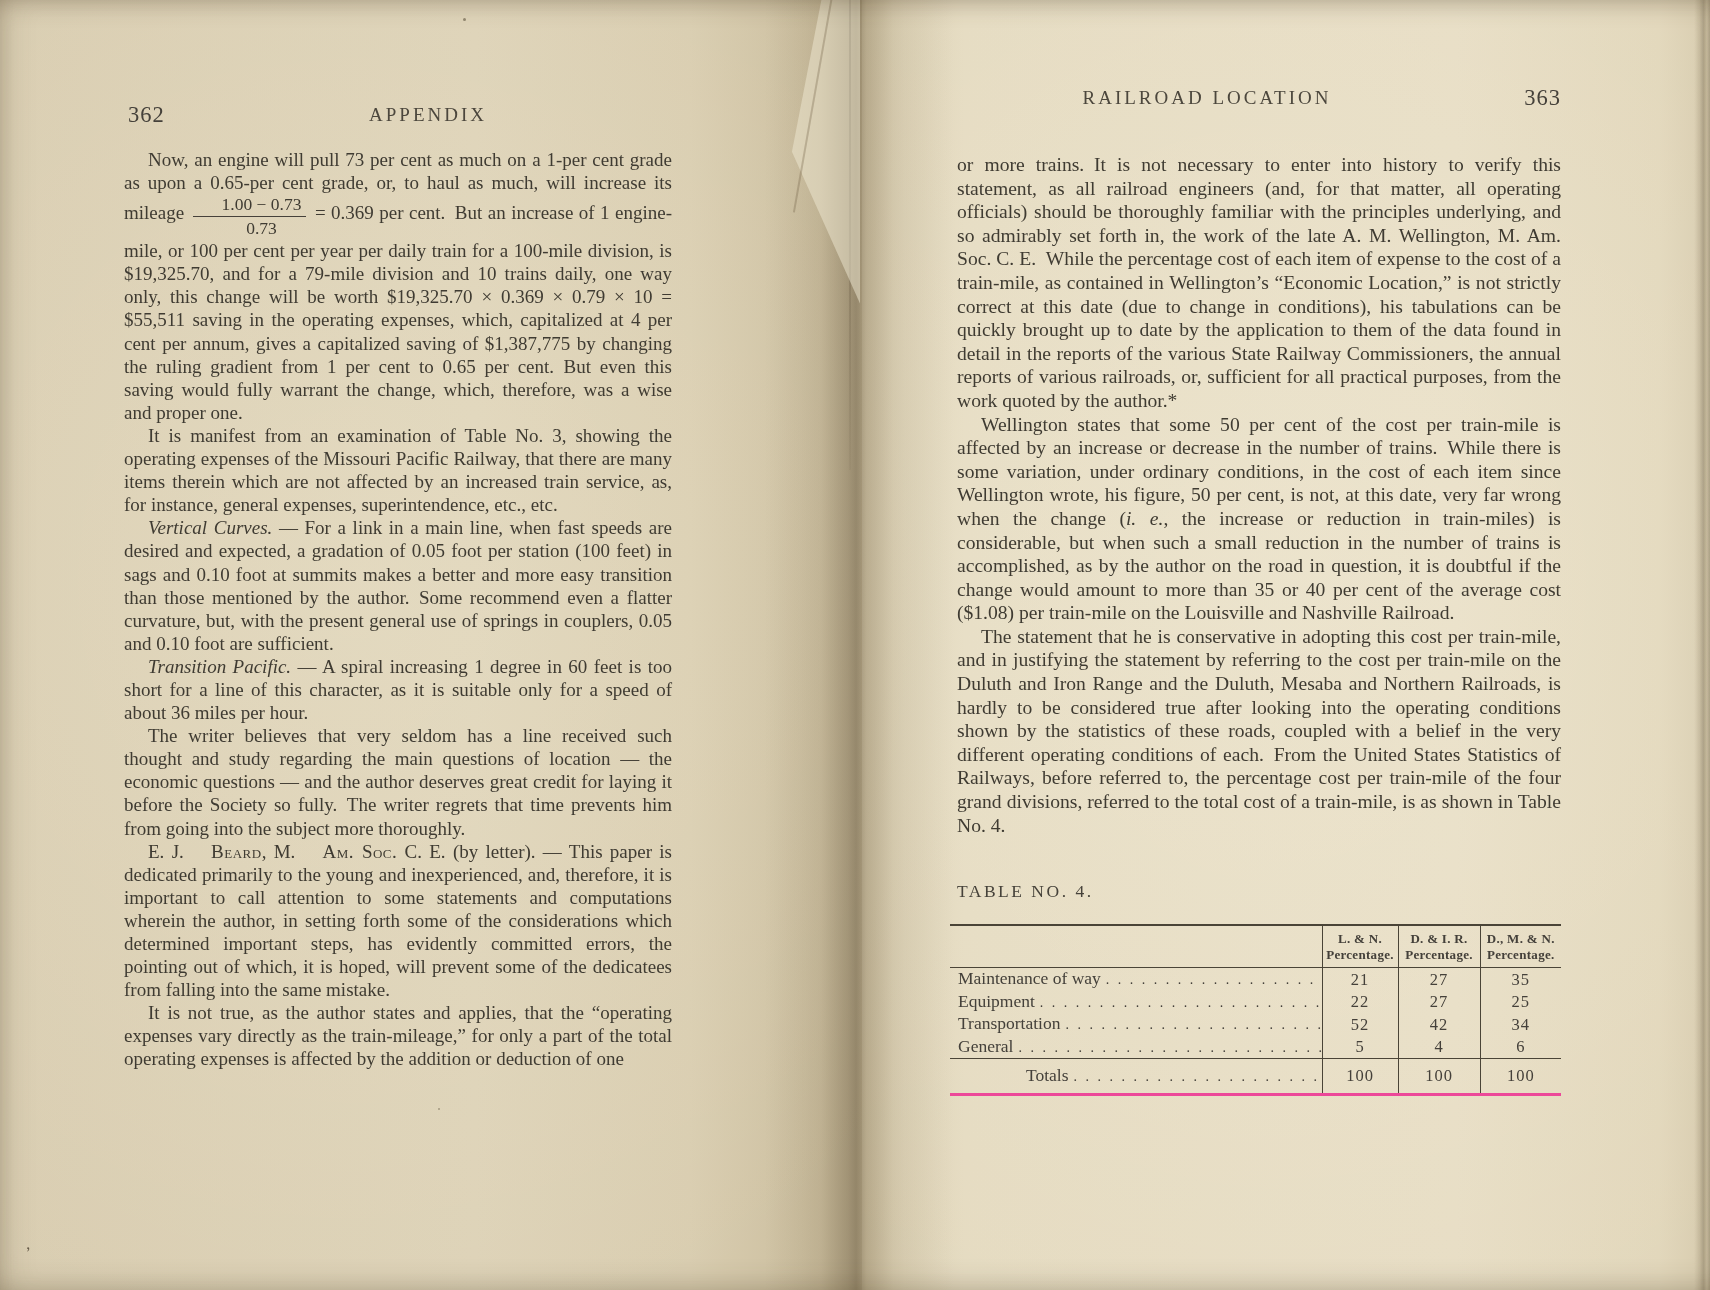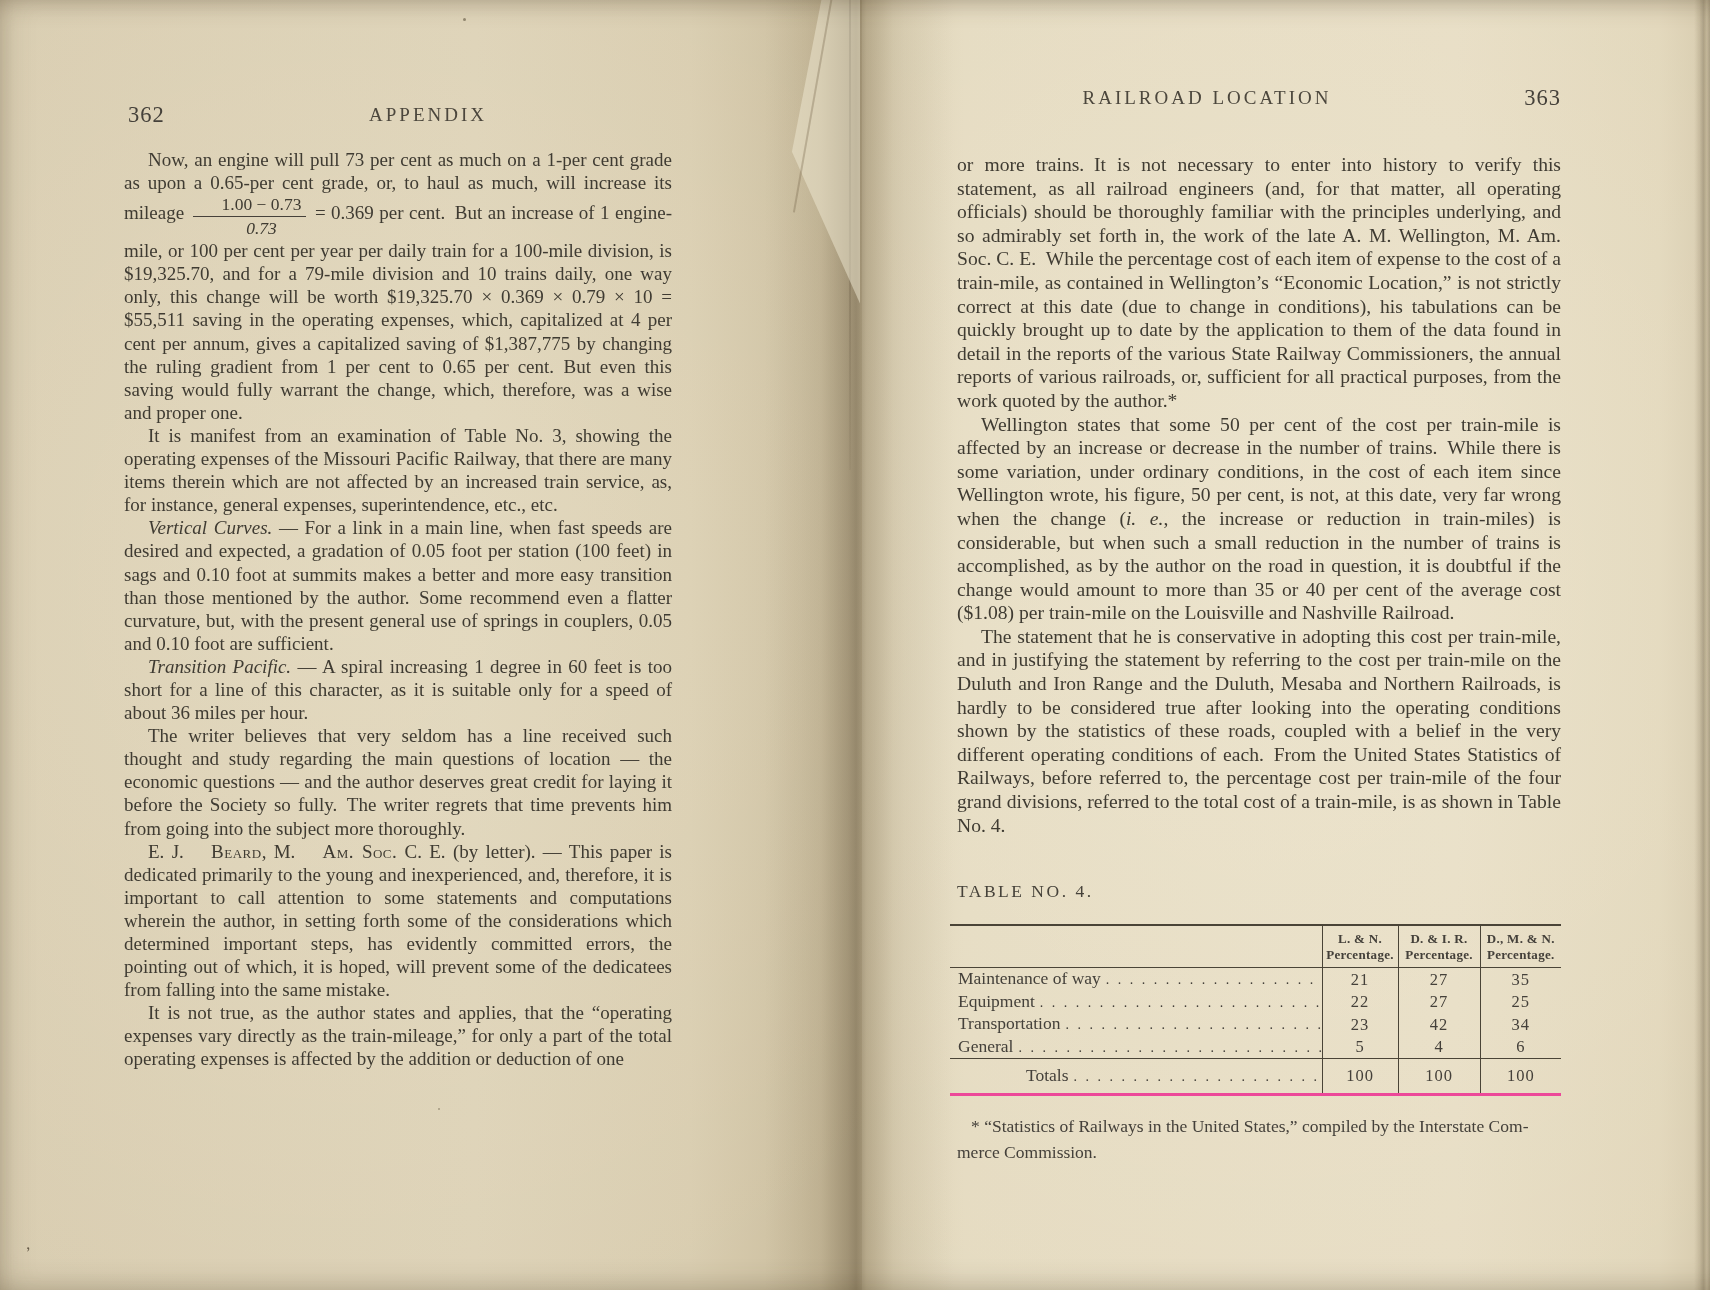--- a/index.html
+++ b/index.html
@@ -66,21 +66,21 @@
   .col-left  .bodytext { margin-top:20px; font-size:19px;   line-height:23.1px; }
   .col-right .bodytext { margin-top:42px; font-size:19.6px; line-height:23.6px; }
   .para { margin:0; }
   .para.ind { text-indent:24px; }
   .run-italic { font-style:italic; }
   .run-smallcaps { font-variant-caps:small-caps; letter-spacing:.5px;margin-left:20px; }
 
   .frac { display:inline-block; text-align:center; vertical-align:-15px;
           font-size:17.5px; line-height:1.2; margin:0 3px; }
   .frac .num { display:block; border-bottom:1.6px solid #46413a; padding:0 5px 1px; }
-  .frac .den { display:block; padding-top:1px;font-style:italic; }
+  .frac .den { display:block; padding-top:1px; }
 
   
   .table-caption { margin-top:44px; text-align:left; font-size:17.5px;
     letter-spacing:2.5px; color:#46423a; }
   .tablewrap { margin-top:22px; margin-left:-7px; }
   table.stats { border-collapse:collapse; table-layout:fixed; width:611px;
     border-top:2px solid #4a4437; border-bottom:3px solid #ec4899; color:#44403a; }
   table.stats td, table.stats th { padding:0; vertical-align:middle; }
   .hrow th, .hrow td { border-bottom:1.7px solid #4a4437; }
   .vline { border-left:1.7px solid #4a4437; }
@@ -193,21 +193,21 @@
               <td class="vline vcell">27</td>
               <td class="vline vcell">25</td>
             </tr>
             <tr class="drow">
               <td>
                 <div class="stubcell">
                   <span class="stub-label">Transportation</span>
                   <span class="leader"></span>
                 </div>
               </td>
-              <td class="vline vcell">23</td>
+              <td class="vline vcell">52</td>
               <td class="vline vcell">42</td>
               <td class="vline vcell">34</td>
             </tr>
             <tr class="drow">
               <td>
                 <div class="stubcell">
                   <span class="stub-label">General</span>
                   <span class="leader"></span>
                 </div>
               </td>
@@ -223,20 +223,19 @@
                 </div>
               </td>
               <td class="vline vcell">100</td>
               <td class="vline vcell">100</td>
               <td class="vline vcell">100</td>
             </tr>
           </tbody>
         </table>
     </div>
 
-    <div class="footnote" id="footnote"><span>* “Statistics of Railways in the United States,” compiled by the Interstate Com-</span><br><span>merce Commission.</span></div>
   </div>
 
   <div class="pen-mark">’</div>
   <div class="speck1"></div>
   <div class="speck2"></div>
   <div class="vignette"></div>
 </div>
 
 </body></html>

